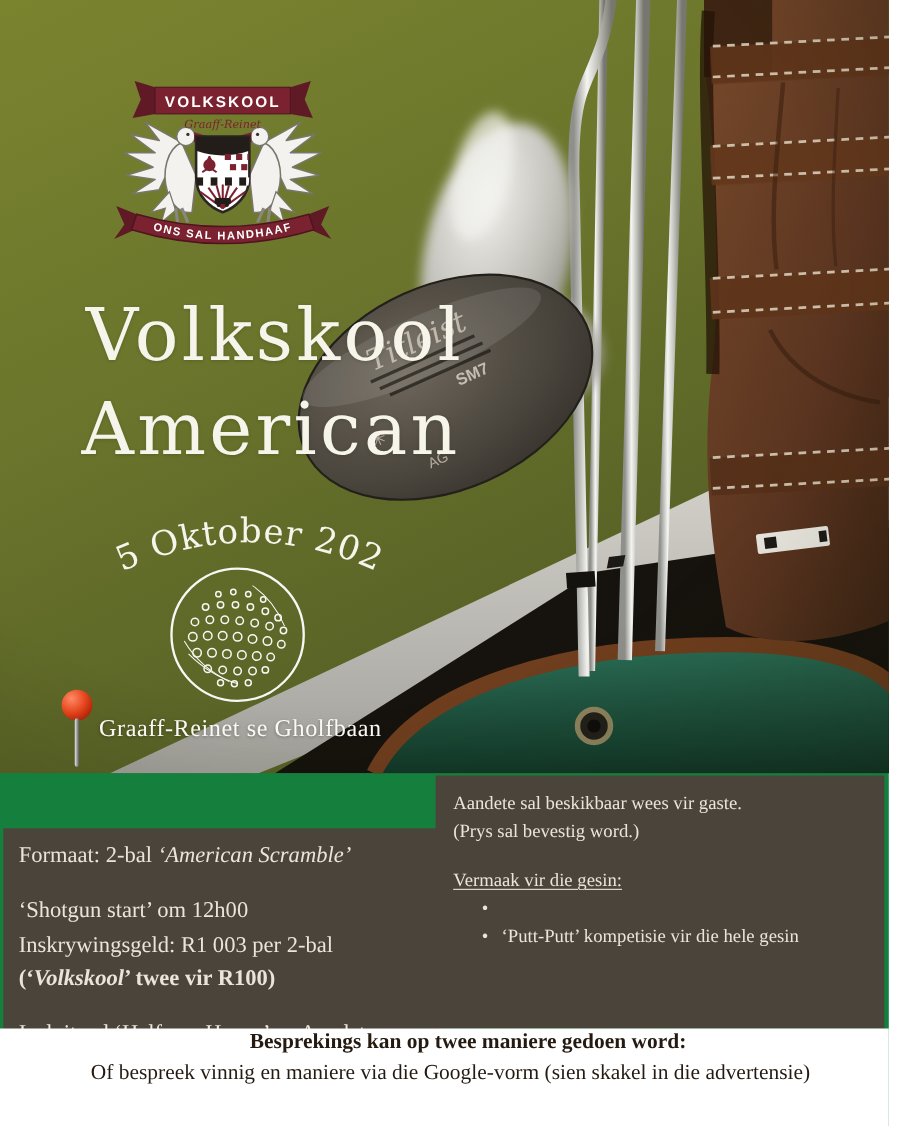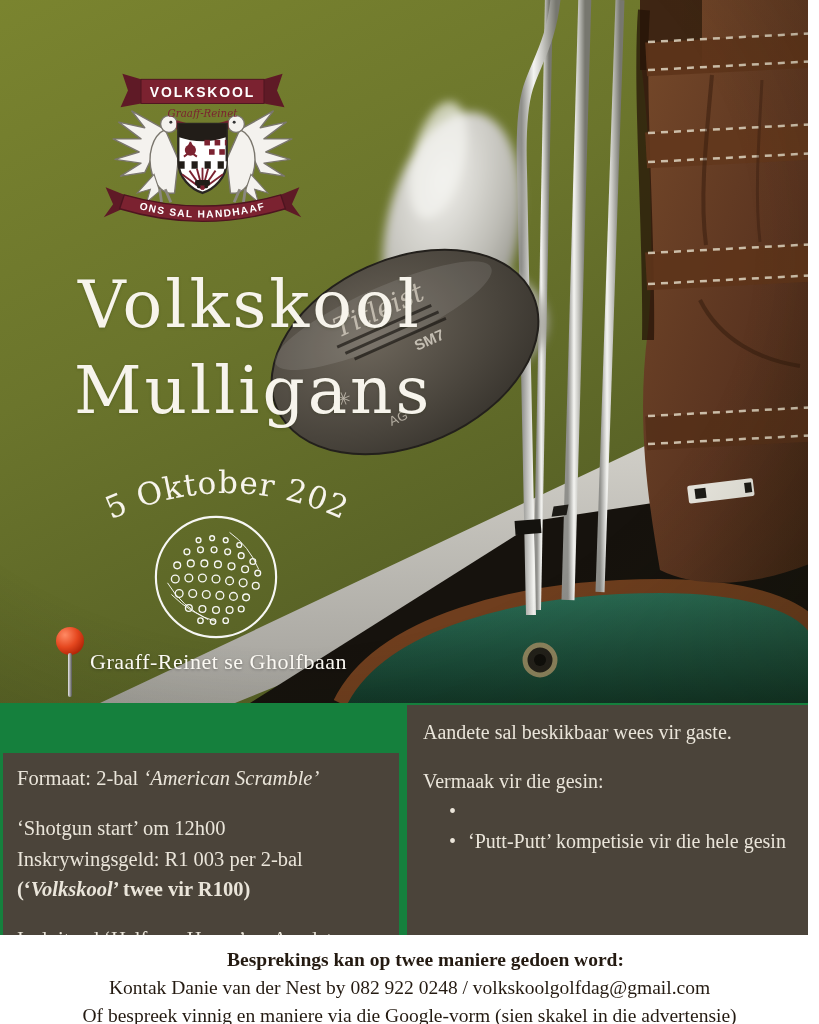--- a/index.html
+++ b/index.html
@@ -20,31 +20,31 @@
   .pin .head{position:absolute;left:0;top:0;width:28px;height:28px;border-radius:50%;
              background:radial-gradient(circle at 9px 8px,#ff8a64,#e5471f 45%,#a51c02 85%);}
   .pin .needle{position:absolute;left:12px;top:26px;width:4px;height:44px;
                background:linear-gradient(90deg,#e8e8e8,#8d8d8d 60%,#555);border-radius:2px;}
   .venue{position:absolute;left:90px;top:649px;color:#fbf9f3;font-size:22px;
          letter-spacing:.5px;text-shadow:0 1px 3px rgba(0,0,0,.35);}
   
   .panel{position:absolute;top:705px;height:230px;background:#4b443a;color:#eae5da;
          font-size:20.5px;line-height:1.5;box-sizing:border-box;}
   .panel-left{left:3px;width:396px;padding:10px 14px;margin-top:48px;}
-  .panel-right{left:407px;width:408px;padding:12px 16px;font-size:20px;}
+  .panel-right{left:396px;width:408px;padding:12px 16px;font-size:17px;}
   .gap{height:19px;}
-  .underline{text-underline-offset:3px;}
+  .underline{text-decoration:underline;text-underline-offset:3px;}
   .bold{font-weight:bold;}
   .ital{font-style:italic;}
   .bullet-row{display:flex;align-items:flex-start;padding-left:26px;}
   .bullet-dot{margin-right:12px;}
   
   .footer{position:absolute;left:0;top:935px;width:819px;height:89px;background:#ffffff;
           text-align:center;color:#241a11;}
-  .footer .f-head{font-weight:bold;font-size:19.5px;margin-top:14px;padding-left:32px;}
+  .footer .f-head{font-weight:bold;font-size:19.5px;margin-top:2px;padding-left:32px;}
   .footer .f-line{font-size:19.5px;margin-top:6px;}
 </style>
 </head>
 <body>
 
 <div class="poster">
 
   <div class="hero">
 
     <svg class="scene" width="819" height="703" viewBox="0 0 819 703">
@@ -236,21 +236,21 @@
         <polygon points="26,134 6,126 14,144 4,158 22,150" fill="#5f1a26"></polygon>
         <polygon points="194,134 214,126 206,144 216,158 198,150" fill="#5f1a26"></polygon>
         <path d="M 26,134 Q 110,158 194,134 L 199,149 Q 110,176 21,149 Z" fill="#7b2230" stroke="#4e1520" stroke-width="1.5"></path>
         <text font-family="Liberation Sans, sans-serif" font-weight="bold" font-size="11" letter-spacing="1.5" fill="#ffffff">
           <textPath href="#mottoArc" startOffset="50%" text-anchor="middle">ONS SAL HANDHAAF</textPath>
         </text>
       </g>
     </svg>
 
     <div class="title-line" id="title1">Volkskool</div>
-    <div class="title-line" id="title2">Mulligans</div>
+    <div class="title-line" id="title2">American</div>
 
     <svg class="date-arc" width="270" height="85" viewBox="0 0 270 85">
       <defs>
           <path id="dateArc" d="M 10,76 Q 135,14 260,76"></path>
         </defs>
       <text font-family="DejaVu Serif, serif" font-size="31" letter-spacing="1" fill="#f7f4ec">
         <textPath href="#dateArc" startOffset="50%" text-anchor="middle">25 Oktober 2025</textPath>
       </text>
     </svg>
 
@@ -313,29 +313,29 @@
     <div class="gap"></div>
     <div>‘Shotgun start’ om 12h00</div>
     <div>Inskrywingsgeld: R1 003 per 2-bal</div>
     <div class="bold"><span>(‘</span><span class="ital">Volkskool</span><span>’ twee vir R100)</span></div>
     <div class="gap"></div>
     <div>Insluitend ‘Halfway House’ en Aandete</div>
   </div>
 
   <div class="panel panel-right">
     <div>Aandete sal beskikbaar wees vir gaste.</div>
+    <div>(Prys sal bevestig word.)</div>
     <div class="gap"></div>
     <div class="underline">Vermaak vir die gesin:</div>
     <div class="bullet-row">
       <span class="bullet-dot">•</span>
     </div>
     <div class="bullet-row">
       <span class="bullet-dot">•</span>
       <span>‘Putt-Putt’ kompetisie vir die hele gesin</span>
     </div>
   </div>
 
   <div class="footer">
     <div class="f-head">Besprekings kan op twee maniere gedoen word:</div>
-    <div class="f-line">Kontak Danie van der Nest by 082 922 0248 / volkskoolgolfdag@gmail.com</div>
     <div class="f-line">Of  bespreek vinnig en maniere via die Google-vorm (sien skakel in die advertensie)</div>
   </div>
 </div>
 
 </body></html>

